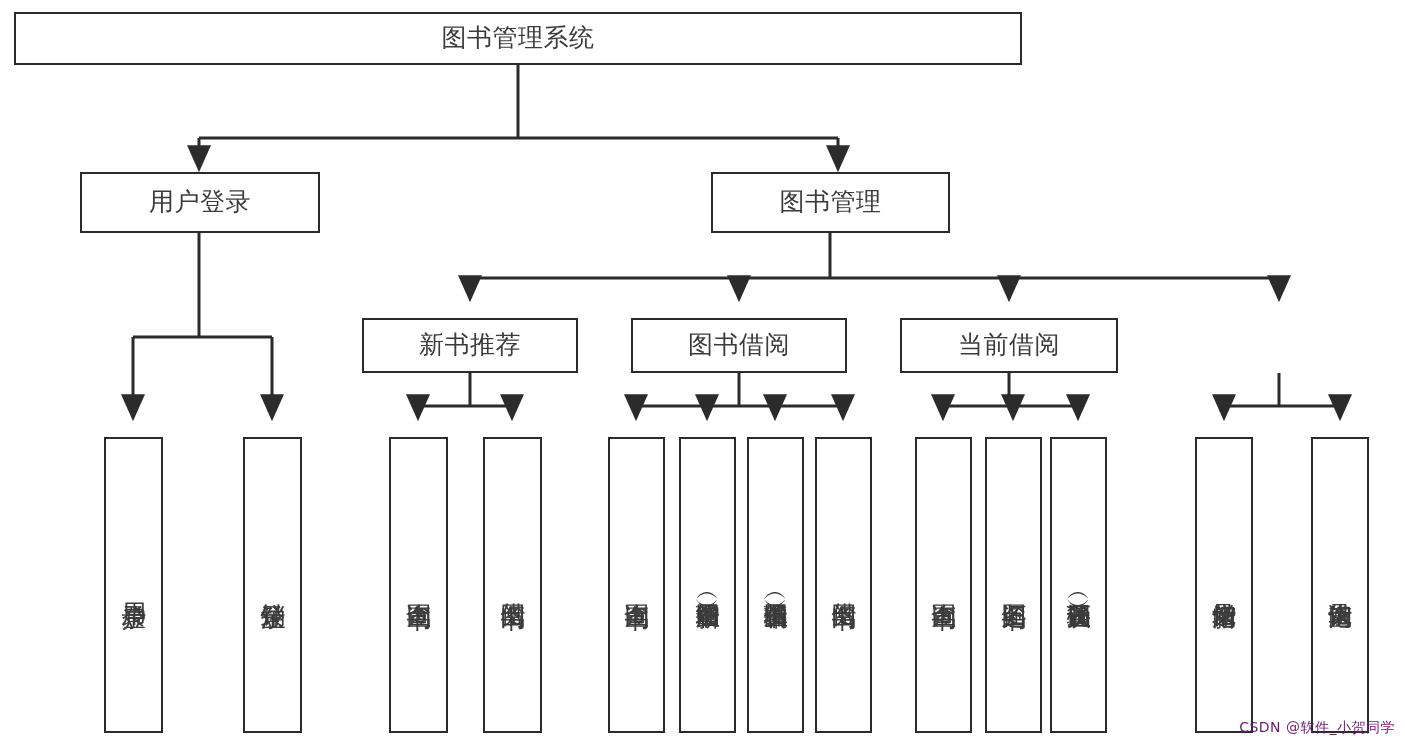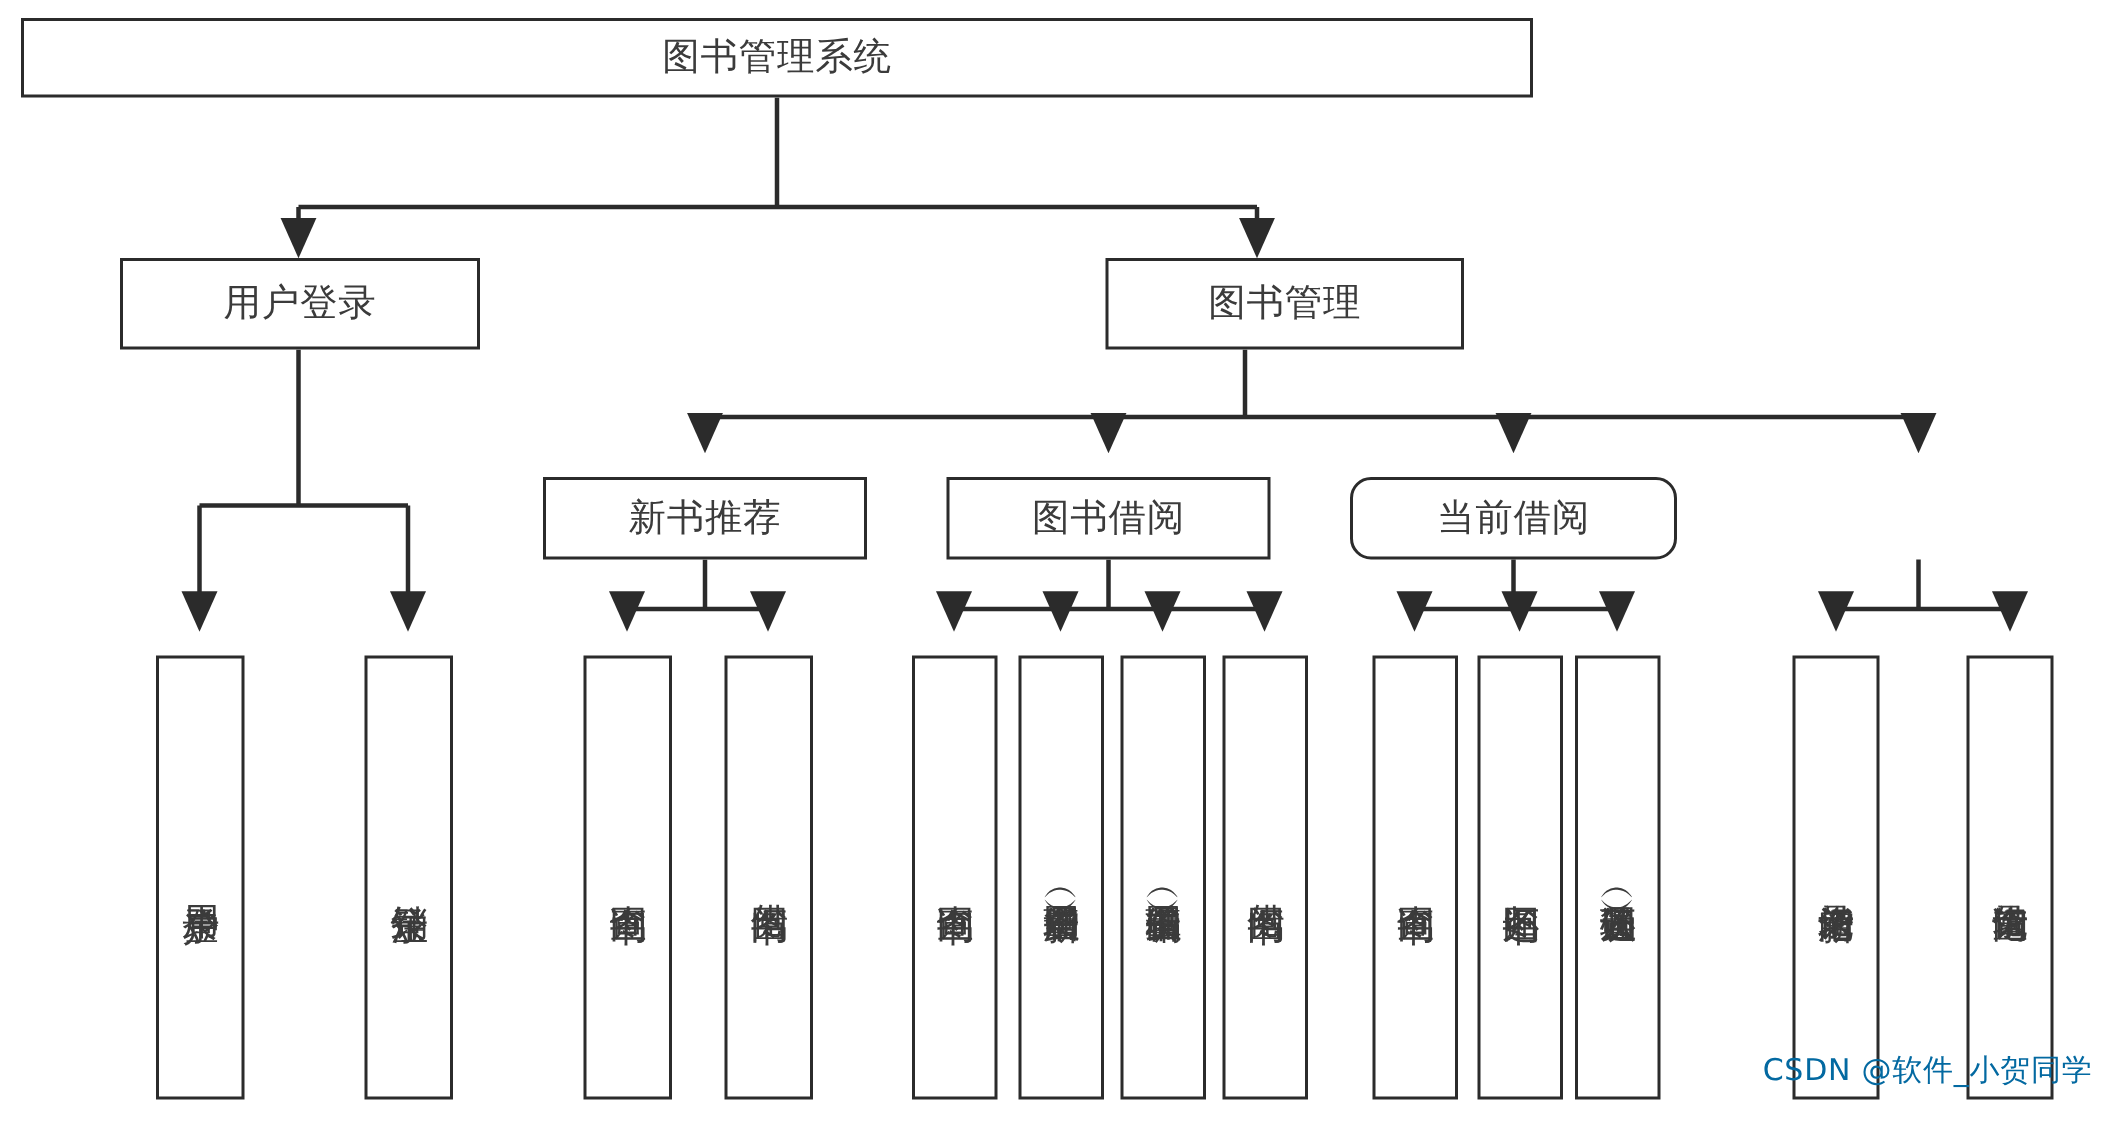--- a/index.html
+++ b/index.html
@@ -64,23 +64,23 @@
     white-space: nowrap;
   }
   .node.vertical.tight .label {
     font-size: 24px;
     letter-spacing: 0px;
     line-height: 1.02;
   }
   #watermark {
     position: absolute;
     right: 10px;
-    bottom: 20px;
-    font-size: 20px;
-    color: #0369a1;
+    bottom: 10px;
+    font-size: 14px;
+    color: #701a75;
     letter-spacing: 0.5px;
     z-index: 5;
     white-space: nowrap;
   }
 </style>
 </head>
 <body>
 
 <div id="diagram-root">
 
@@ -134,31 +134,31 @@
     </g>
   </svg>
 
   <div class="node root horizontal" style="left:14px; top:12px; width:1008px; height:53px;text-align:center;">
     <span class="label">图书管理系统</span>
   </div>
 
   <div class="node horizontal" style="left:80px; top:172px; width:240px; height:61px;">
     <span class="label">用户登录</span>
   </div>
-  <div class="node horizontal" style="left:711px; top:172px; width:239px; height:61px;margin-left:26px;">
+  <div class="node horizontal" style="left:711px; top:172px; width:239px; height:61px;">
     <span class="label">图书管理</span>
   </div>
 
   <div class="node horizontal" style="left:631px; top:318px; width:216px; height:55px;">
     <span class="label">图书借阅</span>
   </div>
   <div class="node horizontal" style="left:362px; top:318px; width:216px; height:55px;">
     <span class="label">新书推荐</span>
   </div>
-  <div class="node horizontal" style="left:900px; top:318px; width:218px; height:55px;border-radius:14px;">
+  <div class="node horizontal" style="left:900px; top:318px; width:218px; height:55px;">
     <span class="label">当前借阅</span>
   </div>
 
   <div class="node vertical" style="left:104px; top:437px; width:59px; height:296px;">
     <span class="label">用户登录</span>
   </div>
   <div class="node vertical" style="left:243px; top:437px; width:59px; height:296px;">
     <span class="label">注销登录</span>
   </div>
 

